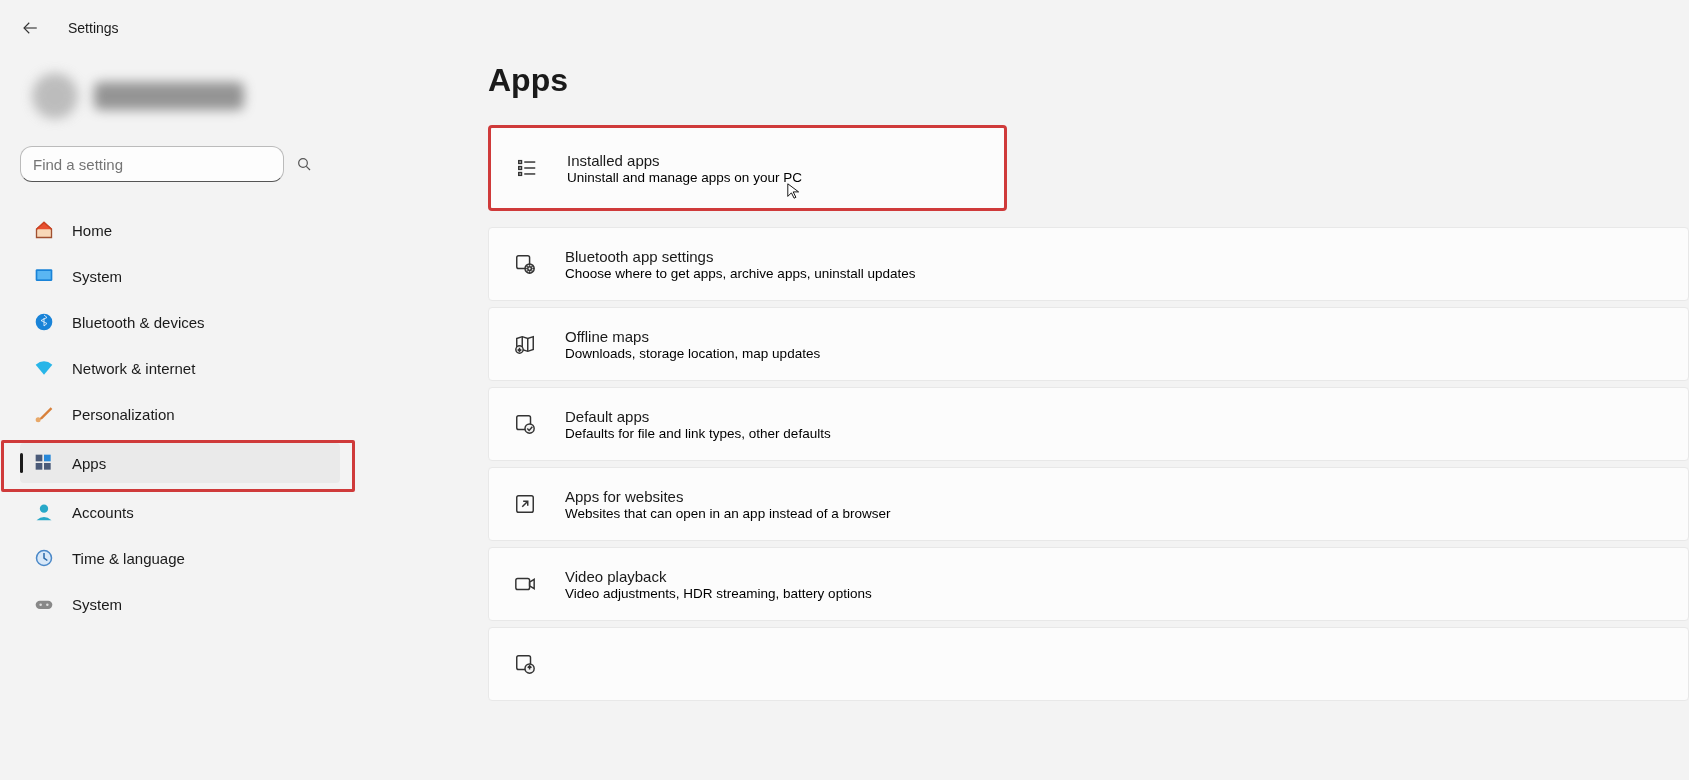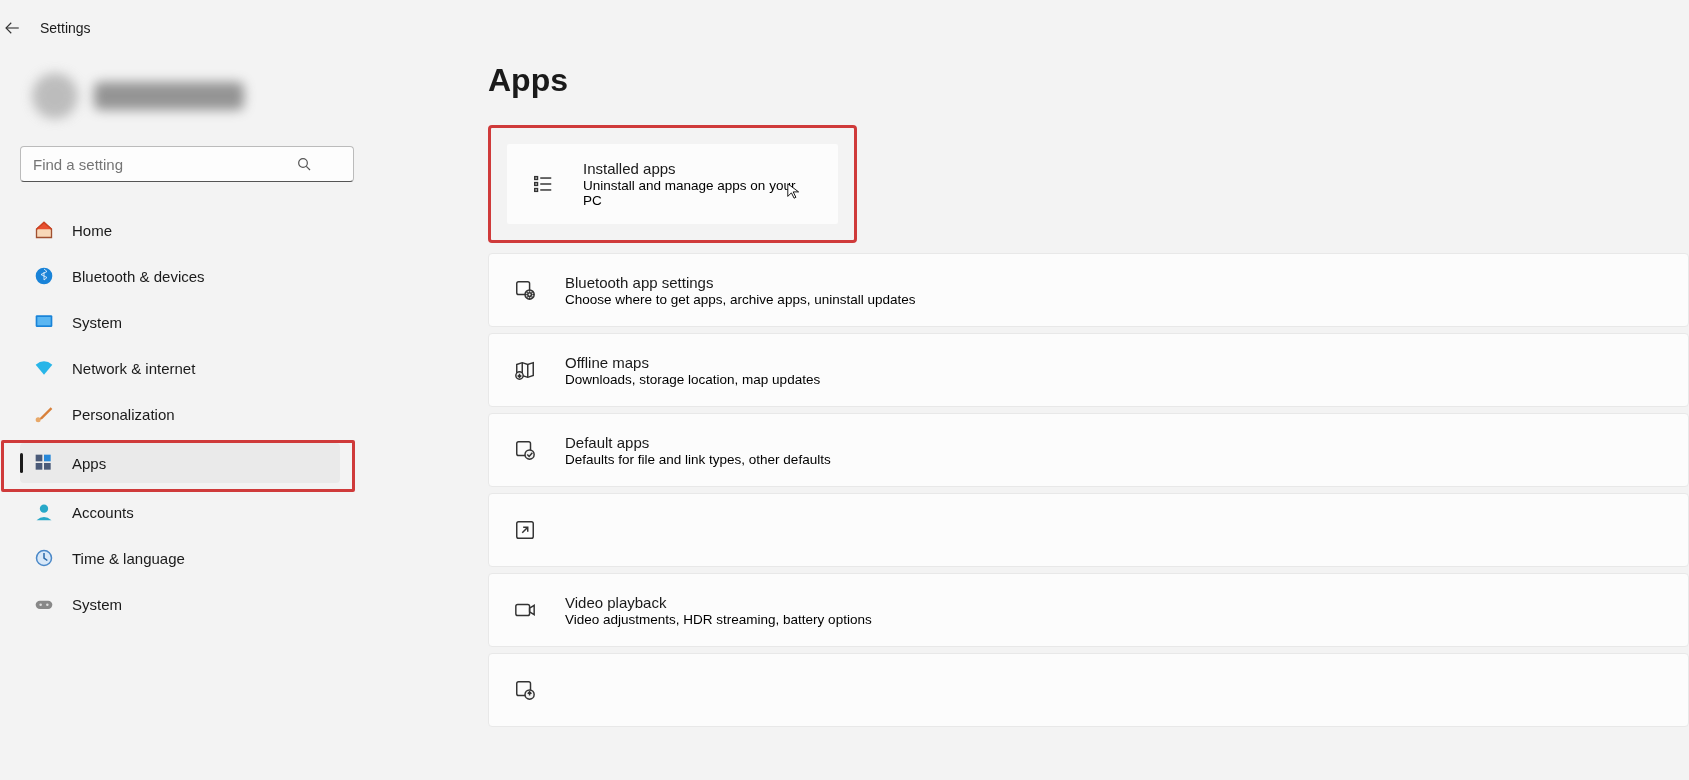--- a/index.html
+++ b/index.html
@@ -8,21 +8,22 @@
       background: #f3f3f3;
       width: 1689px;
       height: 780px;
       overflow: hidden;
       color: #1a1a1a;
     }
     .top-bar {
       height: 56px;
       display: flex;
       align-items: center;
-      gap: 16px;
+      padding-left: 18px;
+      gap: 26px;
     }
     .back-btn {
       width: 24px;
       height: 24px;
       display: flex;
       align-items: center;
       justify-content: center;
       cursor: pointer;
     }
     .app-title {
@@ -58,25 +59,25 @@
       width: 150px;
       height: 28px;
       background: #555;
       border-radius: 6px;
     }
     .search-wrap {
       position: relative;
       margin-bottom: 28px;
     }
     .search {
-      width: 334px;
+      width: 264px;
       height: 36px;
       border: 1px solid #bbb;
       border-bottom: 1px solid #555;
-      border-radius: 4px;
+      border-radius: 12px;
       padding: 0 42px 0 12px;
       font-size: 15px;
       background: #fdfdfd;
       outline: none;
     }
     .search-icon {
       position: absolute;
       right: 28px;
       top: 50%;
       transform: translateY(-50%);
@@ -164,25 +165,25 @@
       font-size: 15px;
       color: #1a1a1a;
     }
     .card-desc {
       font-size: 13.5px;
       color: #000000;
     }
     .highlight-red-card {
       border: 3px solid #cf3a3a;
       border-radius: 4px;
-      width: 369px;
+      width: 519px;
       box-sizing: border-box;
-      padding: 16px;
+      padding: 0;
       background: transparent;
-      margin-bottom: 4px;
+      margin-bottom: 10px;
     }
     .highlight-red-card .card {
       border: none;
       border-radius: 2px;
       min-height: 80px;
     }
     .cursor {
       position: absolute;
       left: 786px;
       top: 182px;
@@ -226,35 +227,35 @@
             <path d="M3 11 L12 3 L21 11 V21 H3 Z" stroke="#a05030" fill="#f8d8b8"></path>
             <path d="M3 11 L12 3 L21 11" stroke="#d04020" fill="#e85030"></path>
           </svg>
       </span>
       <span>Home</span>
     </div>
 
     <div class="nav-item">
       <span class="nav-icon">
         <svg width="20" height="20" viewBox="0 0 24 24">
+            <rect x="2" y="4" width="20" height="14" rx="1.5" fill="#1983d8"></rect>
+            <rect x="4" y="6" width="16" height="10" fill="#5ab6f2"></rect>
+          </svg>
+      </span>
+      <span>System</span>
+    </div>
+
+    <div class="nav-item">
+      <span class="nav-icon">
+        <svg width="20" height="20" viewBox="0 0 24 24">
             <circle cx="12" cy="12" r="10" fill="#1983d8"></circle>
             <path d="M12 4v16l6-5-12-6 12-6-6-5" stroke="#fff" fill="none" stroke-width="1.5" transform="scale(0.6) translate(8 8)"></path>
           </svg>
       </span>
       <span>Bluetooth &amp; devices</span>
-    </div>
-
-    <div class="nav-item">
-      <span class="nav-icon">
-        <svg width="20" height="20" viewBox="0 0 24 24">
-            <rect x="2" y="4" width="20" height="14" rx="1.5" fill="#1983d8"></rect>
-            <rect x="4" y="6" width="16" height="10" fill="#5ab6f2"></rect>
-          </svg>
-      </span>
-      <span>System</span>
     </div>
 
     <div class="nav-item">
       <span class="nav-icon">
         <svg width="20" height="20" viewBox="0 0 24 24" fill="#28b5e8">
             <path d="M12 20 L2 8 Q12 0 22 8 Z"></path>
           </svg>
       </span>
       <span>Network &amp; internet</span>
     </div>
@@ -385,20 +386,24 @@
         </div>
       </div>
 
       <div class="card">
         <span class="card-icon">
           <svg width="22" height="22" viewBox="0 0 24 24" fill="none" stroke="#333" stroke-width="1.6">
               <rect x="3" y="3" width="18" height="18" rx="2"></rect>
               <path d="M9 15l6-6M10 9h5v5"></path>
             </svg>
         </span>
+        <div class="card-text">
+          <span class="card-title">Apps for websites</span>
+          <span class="card-desc">Websites that can open in an app instead of a browser</span>
+        </div>
       </div>
 
       <div class="card">
         <span class="card-icon">
           <svg width="22" height="22" viewBox="0 0 24 24" fill="none" stroke="#333" stroke-width="1.6">
               <rect x="2" y="6" width="15" height="12" rx="2"></rect>
               <path d="M17 10l5-3v10l-5-3z"></path>
             </svg>
         </span>
         <div class="card-text">

